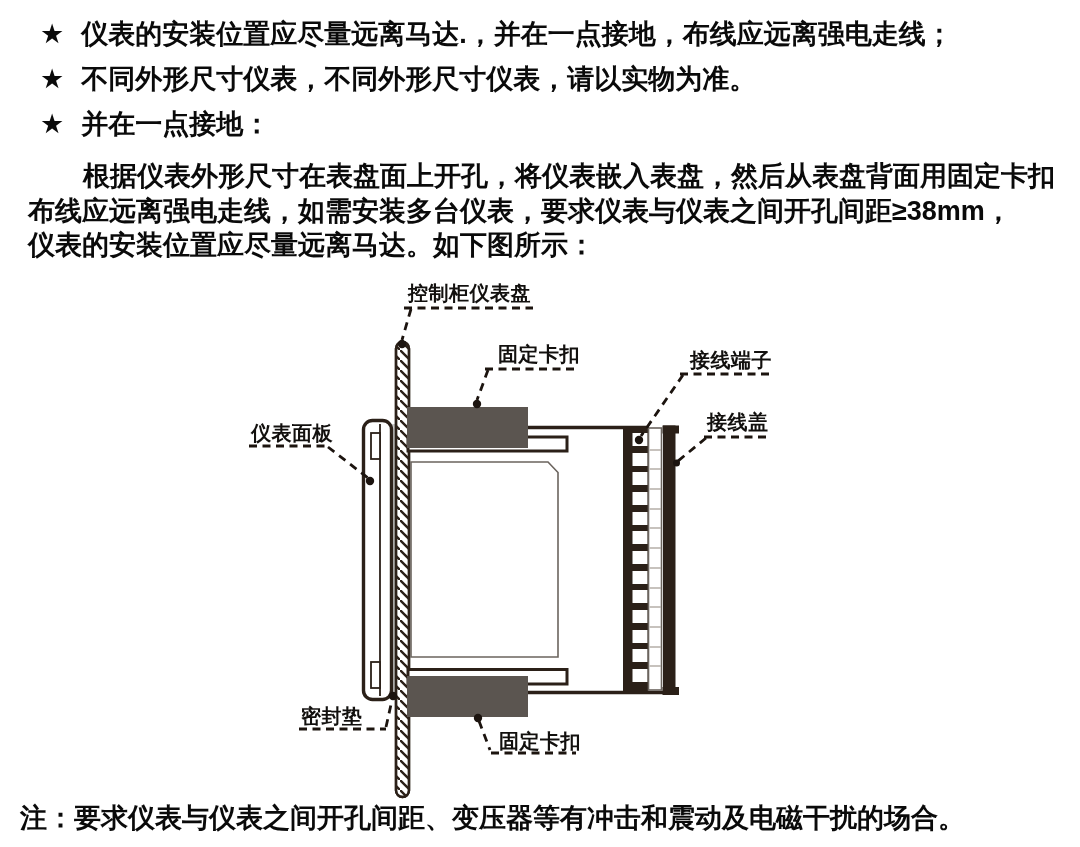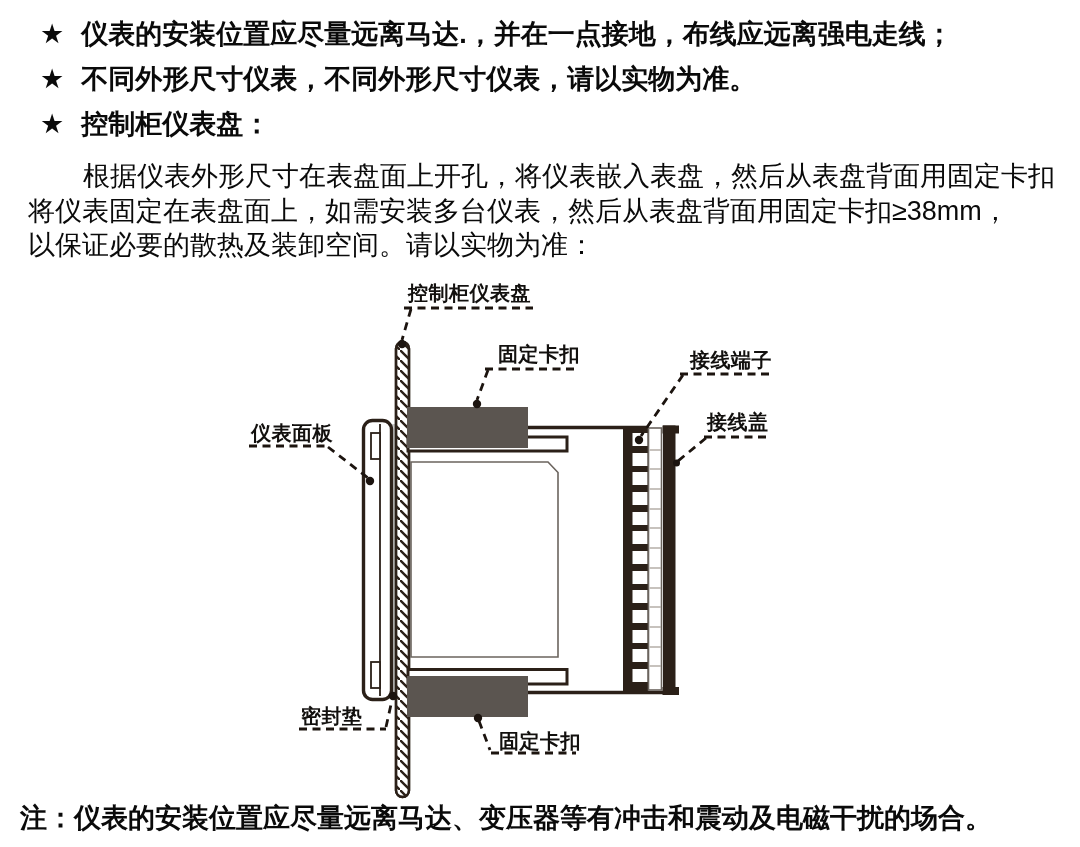--- a/index.html
+++ b/index.html
@@ -13,21 +13,21 @@
   }
   .bullet{
     position:absolute;left:40px;
     display:flex;align-items:flex-start;gap:17px;
     font-size:27px;font-weight:bold;line-height:31px;
     white-space:nowrap;
   }
   .bullet .star{font-size:27px;line-height:31px;}
   .para{
     position:absolute;left:28px;top:159px;width:1040px;
-    font-size:27px;font-weight:normal;line-height:34.5px;
+    font-size:27px;font-weight:bold;line-height:34.5px;
   }
   .para .pline{white-space:nowrap;}
   .para .indent{text-indent:55px;}
   .note{
     position:absolute;left:20px;top:802px;
     font-size:27px;font-weight:bold;line-height:32px;
     white-space:nowrap;
   }
   svg.diagram{position:absolute;left:0;top:0;width:1080px;height:847px;}
   .ln{stroke:#2b2018;fill:none;}
@@ -51,27 +51,27 @@
   <div class="bullet" style="top:19px">
     <span class="star">★</span>
     <span>仪表的安装位置应尽量远离马达.，并在一点接地，布线应远离强电走线；</span>
   </div>
   <div class="bullet" style="top:64px">
     <span class="star">★</span>
     <span>不同外形尺寸仪表，不同外形尺寸仪表，请以实物为准。</span>
   </div>
   <div class="bullet" style="top:109px">
     <span class="star">★</span>
-    <span>控制柜仪表盘：</span>
+    <span>并在一点接地：</span>
   </div>
 
   <div class="para">
     <div class="pline indent">根据仪表外形尺寸在表盘面上开孔，将仪表嵌入表盘，然后从表盘背面用固定卡扣</div>
-    <div class="pline">将仪表固定在表盘面上，如需安装多台仪表，然后从表盘背面用固定卡扣≥38mm，</div>
-    <div class="pline">以保证必要的散热及装卸空间。请以实物为准：</div>
+    <div class="pline">布线应远离强电走线，如需安装多台仪表，要求仪表与仪表之间开孔间距≥38mm，</div>
+    <div class="pline">仪表的安装位置应尽量远离马达。如下图所示：</div>
   </div>
 
   <svg class="diagram" viewBox="0 0 1080 847">
     <defs>
       <pattern id="hatch" width="10" height="10" patternUnits="userSpaceOnUse">
         <line x1="-3" y1="-3" x2="13" y2="13" stroke="#2b2018" stroke-width="2.4"></line>
       </pattern>
     </defs>
 
     <rect x="390.5" y="424" width="6" height="272" fill="#c9c9c9"></rect>
@@ -171,15 +171,15 @@
 
     <text class="lbl" x="408" y="300">控制柜仪表盘</text>
     <text class="lbl" x="498" y="361">固定卡扣</text>
     <text class="lbl" x="690" y="367">接线端子</text>
     <text class="lbl" x="707" y="429">接线盖</text>
     <text class="lbl" x="251" y="440">仪表面板</text>
     <text class="lbl" x="301" y="723">密封垫</text>
     <text class="lbl" x="499" y="748">固定卡扣</text>
   </svg>
 
-  <div class="note">注：仪表的安装位置应尽量远离马达、变压器等有冲击和震动及电磁干扰的场合。</div>
+  <div class="note">注：要求仪表与仪表之间开孔间距、变压器等有冲击和震动及电磁干扰的场合。</div>
 
 </div>
 
 </body></html>

